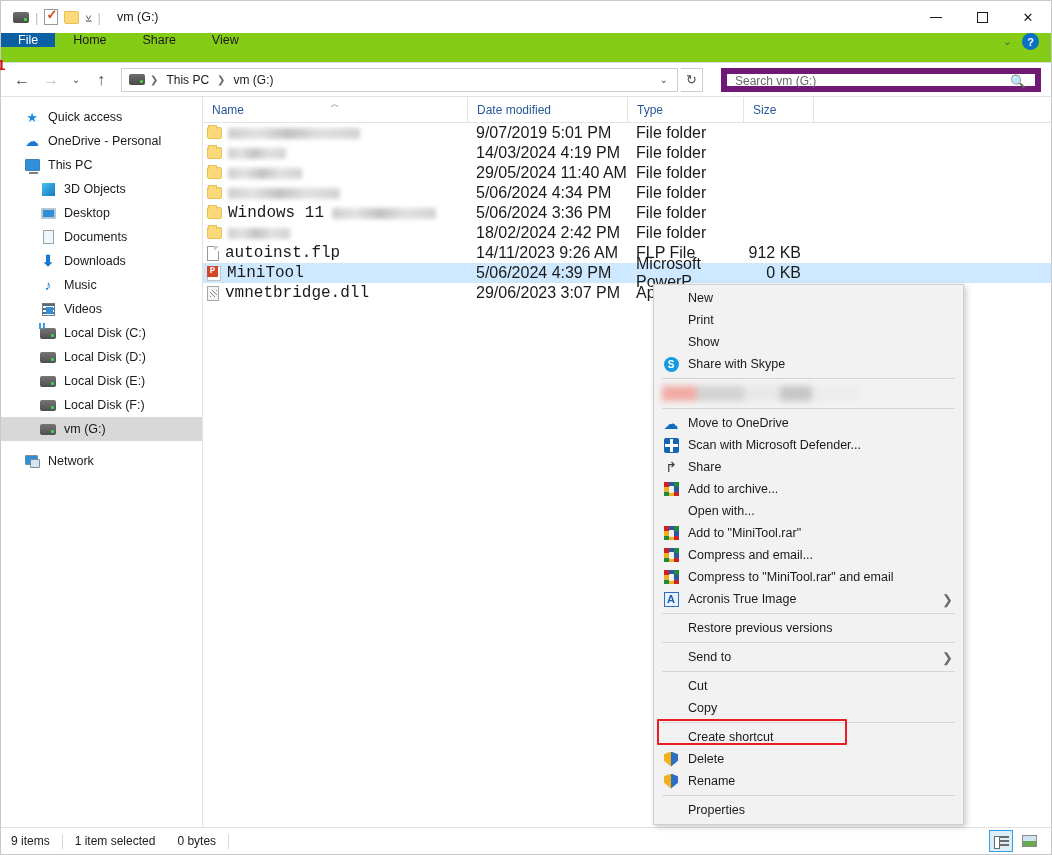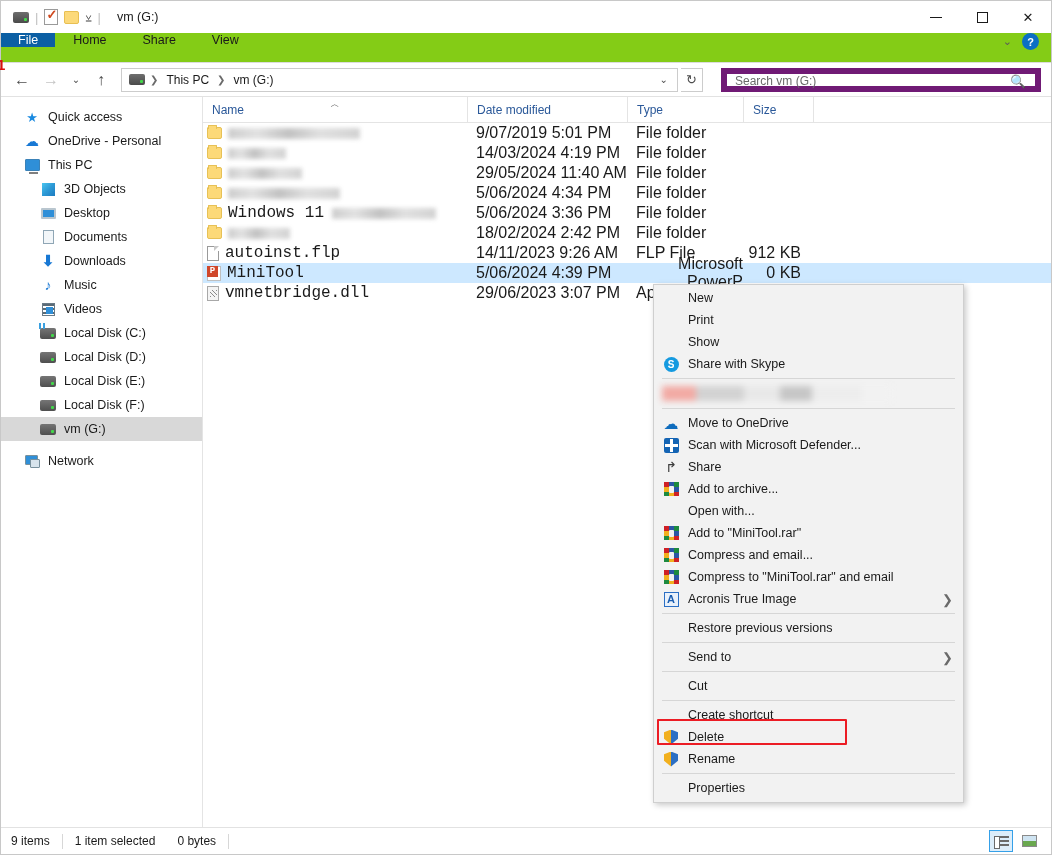--- a/index.html
+++ b/index.html
@@ -235,21 +235,21 @@
   .c-rest { flex: 1 1 auto; border-left: 1px solid #e4e4e4; height: 26px; }
 
   .rows { flex: 1 1 auto; overflow: hidden; }
   .row {
     height: 20px; display: flex; align-items: center; font-size: 16px; color: #1a1a1a;
   }
   .row.selected { background: #cde8ff; }
   .cell { padding-left: 9px; display: flex; align-items: center; height: 20px; }
   .cell.name { width: 264px; padding-left: 4px; gap: 6px; font-family: Liberation Mono, monospace; }
   .cell.date { width: 160px; }
-  .cell.type { width: 116px; text-align: right; }
+  .cell.type { width: 116px; }
   .cell.size { width: 70px; justify-content: flex-end; padding-right: 12px; padding-left: 0; }
 
   .f-folder {
     width: 15px; height: 12px; flex: 0 0 15px;
     background: #fcd978; border: 1px solid #e7c156;
     border-radius: 1px 2px 2px 2px; position: relative;
   }
   .f-folder:before {
     content: ""; position: absolute; left: 0; top: -3px; width: 7px; height: 3px;
     background: #fcd978; border: 1px solid #e7c156; border-bottom: none; border-radius: 1px 1px 0 0;
@@ -770,20 +770,24 @@
     <div class="mi">
       <span class="mic"></span>
       <span class="mlabel">Send to</span>
       <span class="arrow">❯</span>
     </div>
     <div class="msep"></div>
     <div class="mi">
       <span class="mic"></span>
       <span class="mlabel">Cut</span>
     </div>
+    <div class="mi">
+      <span class="mic"></span>
+      <span class="mlabel">Copy</span>
+    </div>
     <div class="msep"></div>
     <div class="mi">
       <span class="mic"></span>
       <span class="mlabel">Create shortcut</span>
     </div>
     <div class="mi">
       <span class="mic">
           <span class="ic-shield"></span>
         </span>
       <span class="mlabel">Delete</span>

